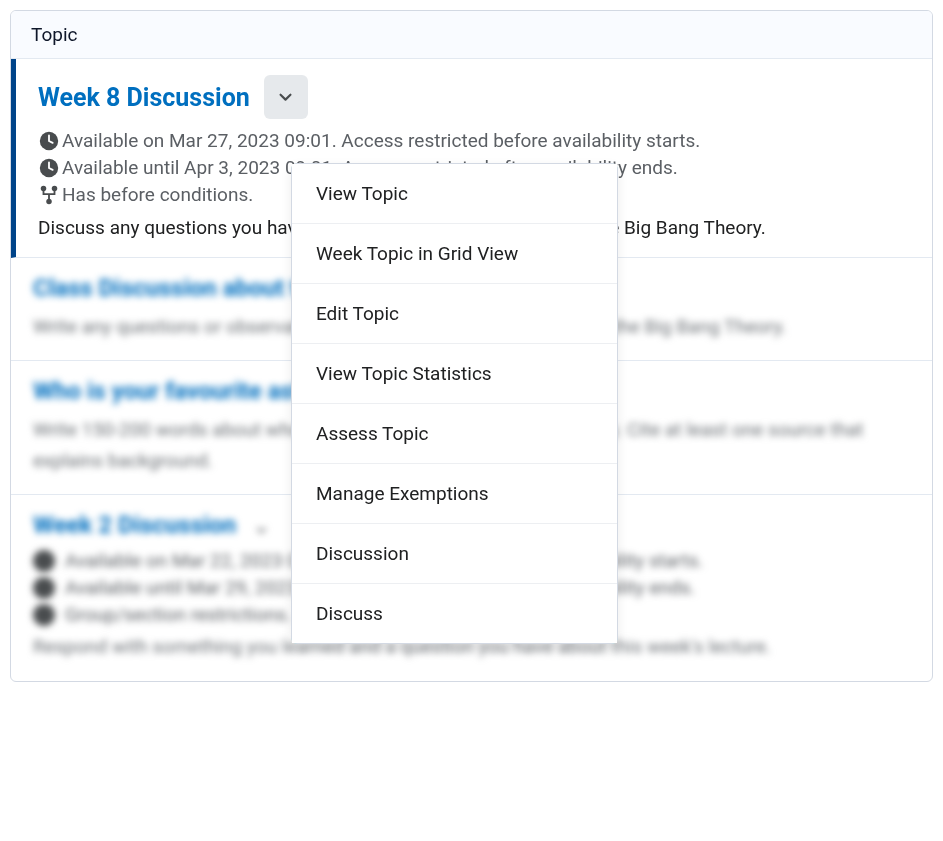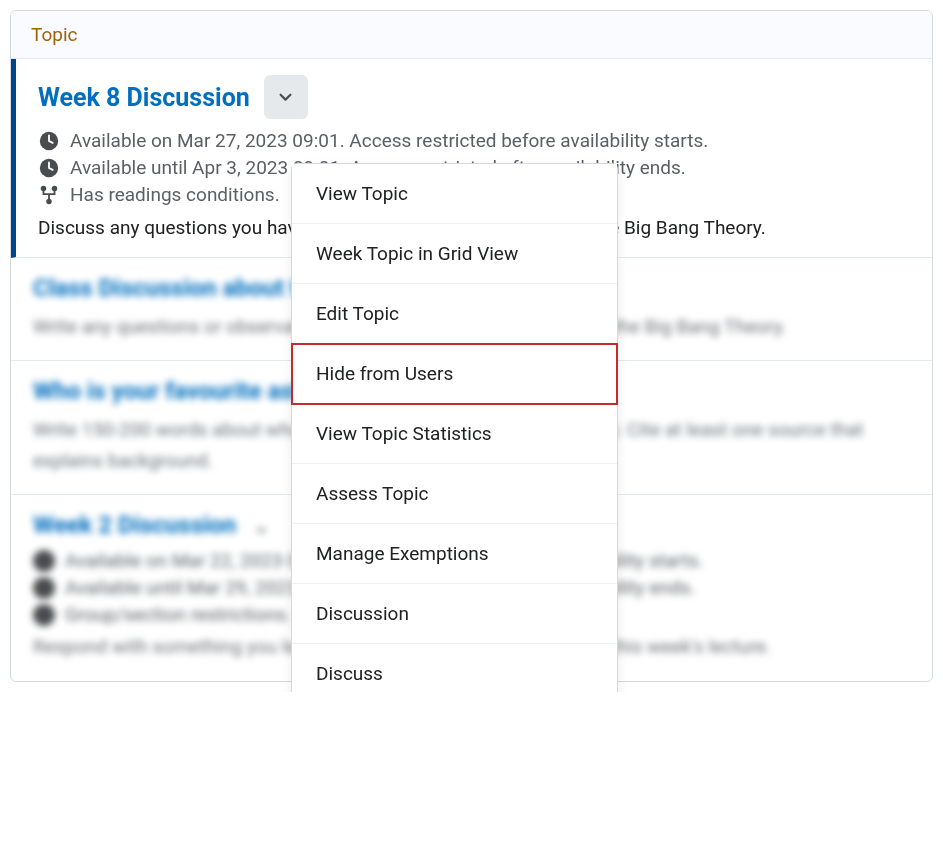--- a/index.html
+++ b/index.html
@@ -12,21 +12,21 @@
   }
   .panel {
     border: 1px solid #d3d9e3;
     border-radius: 6px;
     overflow: hidden;
     background: #fff;
   }
   .panel-header {
     padding: 12px 20px;
     font-size: 19px;
-    color: #a16207;
+    color: #0f172a;
     background: #f9fbff;
     border-bottom: 1px solid #e3e9f1;
   }
   .topic-card {
     border-bottom: 1px solid #e3e9f1;
     padding: 16px 22px 18px 22px;
     position: relative;
   }
   .topic-card.active {
     border-left: 5px solid #004489;
@@ -51,21 +51,21 @@
     background: #e6e9ec;
     cursor: pointer;
     display: flex;
     align-items: center;
     justify-content: center;
   }
   .chevron-button svg { width: 17px; height: 17px; }
   .meta-line {
     display: flex;
     align-items: center;
-    gap: 10px;
+    gap: 2px;
     font-size: 19px;
     color: #5b5f64;
     margin: 4px 0;
   }
   .meta-line svg, .meta-icon {
     width: 22px; height: 22px; fill: #494c4e; flex-shrink: 0;
   }
   .desc {
     font-size: 19px;
     color: #202122;
@@ -163,21 +163,21 @@
           </svg>
         <span>Available until Apr 3, 2023 09:01. Access restricted after availability ends.</span>
       </div>
       <div class="meta-line">
         <svg viewBox="0 0 24 24">
           <circle cx="6" cy="5" r="3" fill="#494c4e"></circle>
             <circle cx="18" cy="5" r="3" fill="#494c4e"></circle>
             <circle cx="12" cy="19" r="3" fill="#494c4e"></circle>
           <path d="M6 7v4h12V7M12 11v6" stroke="#494c4e" stroke-width="2" fill="none"></path>
         </svg>
-        <span>Has readings conditions.</span>
+        <span>Has before conditions.</span>
       </div>
       <div class="desc">Discuss any questions you have about this week's readings about the Big Bang Theory.</div>
     </div>
 
     <div class="topic-card">
       <div style="margin-bottom:10px">
         <span class="blur-title">Class Discussion about the Big Bang Theory</span>
         <span class="chevron-small">⌄</span>
       </div>
       <div class="blur-block">Write any questions or observations from this week's readings about the Big Bang Theory.</div>
@@ -210,21 +210,20 @@
         </div>
       <div class="blur-block" style="margin-top:6px">Respond with something you learned and a question you have about this week's lecture.</div>
     </div>
 
   </div>
 
   <div class="dropdown" id="dropdown-menu">
       <div class="dropdown-item">View Topic</div>
       <div class="dropdown-item">Week Topic in Grid View</div>
       <div class="dropdown-item">Edit Topic</div>
-      <div class="dropdown-item highlight">Hide from Users</div>
       <div class="dropdown-item">View Topic Statistics</div>
       <div class="dropdown-item">Assess Topic</div>
       <div class="dropdown-item">Manage Exemptions</div>
       <div class="dropdown-item">Discussion</div>
       <div class="dropdown-item">Discuss</div>
     </div>
 
 </div>
 
 </body></html>

